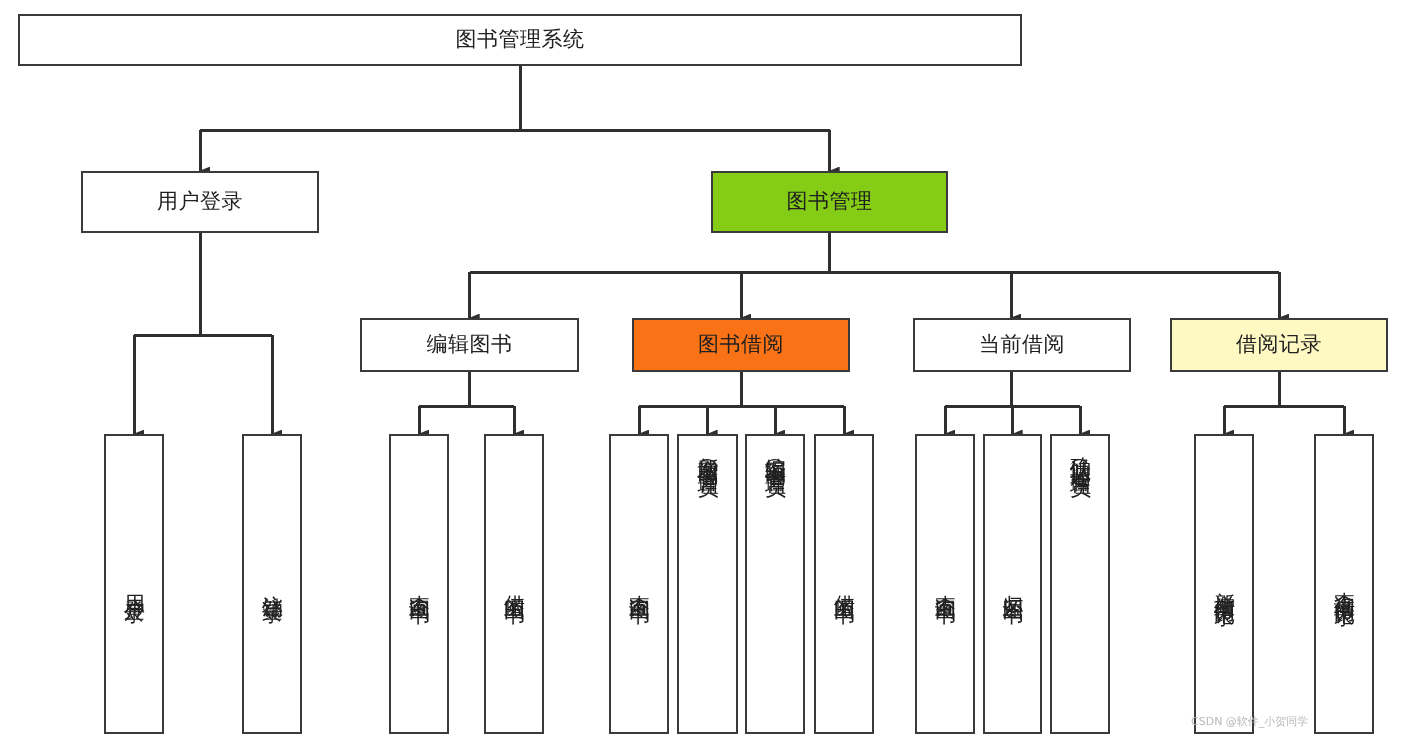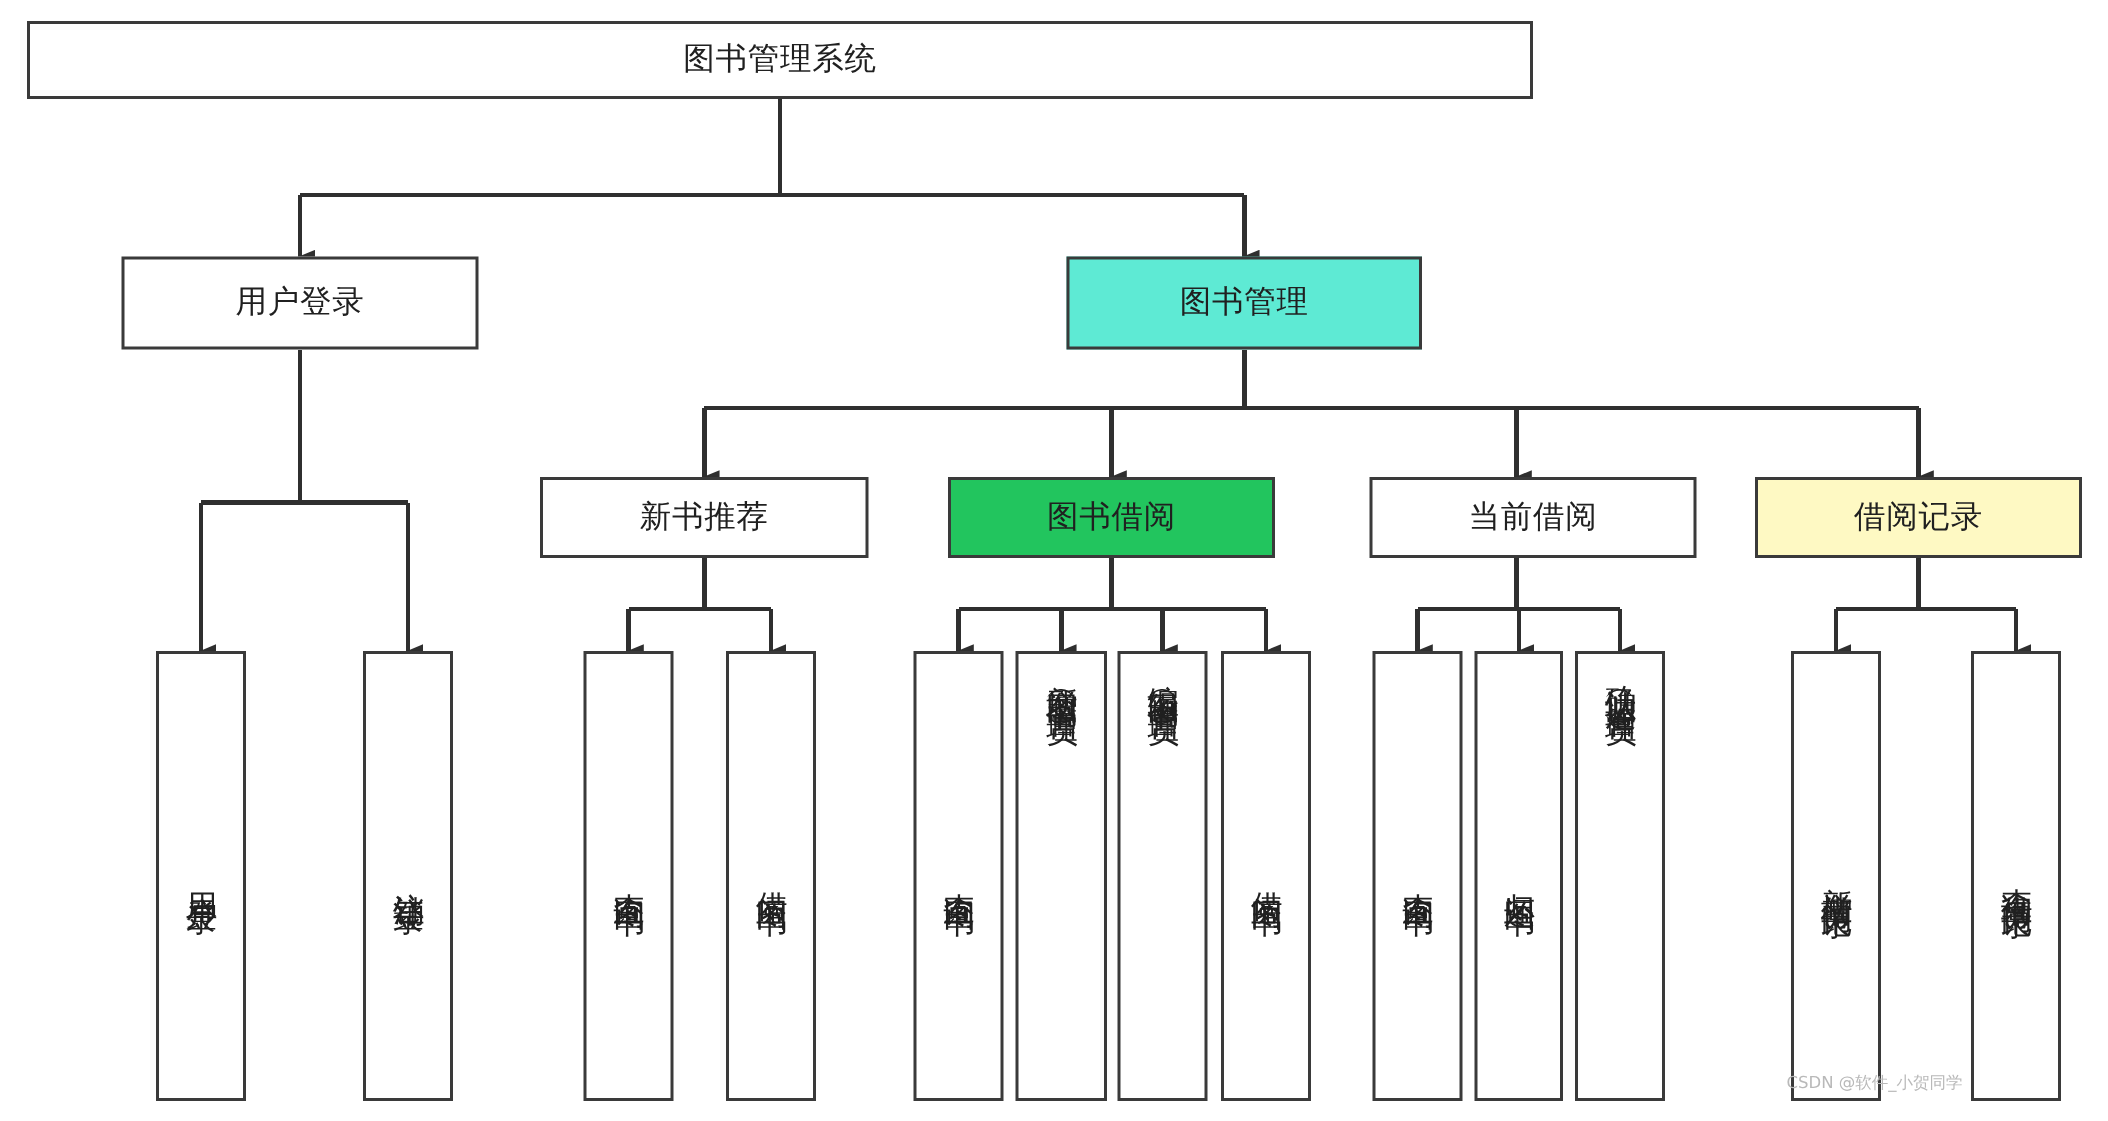--- a/index.html
+++ b/index.html
@@ -120,27 +120,27 @@
       </g>
   </svg>
 
   <div id="node-layer">
       <div class="node" style="left: 18px; top: 14px; width: 1004px; height: 52px; border-color: rgb(58, 58, 58); background: rgb(255, 255, 255);">
         <span class="node-label" style="color: rgb(32, 32, 32);">图书管理系统</span>
       </div>
       <div class="node" style="left: 81px; top: 171px; width: 238px; height: 62px; border-color: rgb(58, 58, 58); background: rgb(255, 255, 255);">
         <span class="node-label" style="color: rgb(32, 32, 32);">用户登录</span>
       </div>
-      <div class="node" style="left: 711px; top: 171px; width: 237px; height: 62px; border-color: rgb(58, 58, 58); background: #5eead4;">
+      <div class="node" style="left: 711px; top: 171px; width: 237px; height: 62px; border-color: rgb(58, 58, 58); background: #84cc16;">
         <span class="node-label" style="color: rgb(32, 32, 32);">图书管理</span>
       </div>
       <div class="node" style="left: 360px; top: 318px; width: 219px; height: 54px; border-color: rgb(58, 58, 58); background: rgb(255, 255, 255);">
-        <span class="node-label" style="color: rgb(32, 32, 32);">新书推荐</span>
+        <span class="node-label" style="color: rgb(32, 32, 32);">编辑图书</span>
       </div>
-      <div class="node" style="left: 632px; top: 318px; width: 218px; height: 54px; border-color: rgb(58, 58, 58); background: #22c55e;">
+      <div class="node" style="left: 632px; top: 318px; width: 218px; height: 54px; border-color: rgb(58, 58, 58); background: #f97316;">
         <span class="node-label" style="color: rgb(32, 32, 32);">图书借阅</span>
       </div>
       <div class="node" style="left: 902px; top: 318px; width: 218px; height: 54px; border-color: rgb(58, 58, 58); background: rgb(255, 255, 255); margin-left: 11px;">
         <span class="node-label" style="color: rgb(32, 32, 32);">当前借阅</span>
       </div>
       <div class="node" style="left: 1170px; top: 318px; width: 218px; height: 54px; border-color: rgb(58, 58, 58); background: #fef9c3;">
         <span class="node-label" style="color: rgb(32, 32, 32);">借阅记录</span>
       </div>
       <div class="node vertical" style="left: 104px; top: 434px; width: 60px; height: 300px; border-color: rgb(58, 58, 58); background: rgb(255, 255, 255);">
         <span class="node-label" style="color: rgb(32, 32, 32);">用户登录</span>

